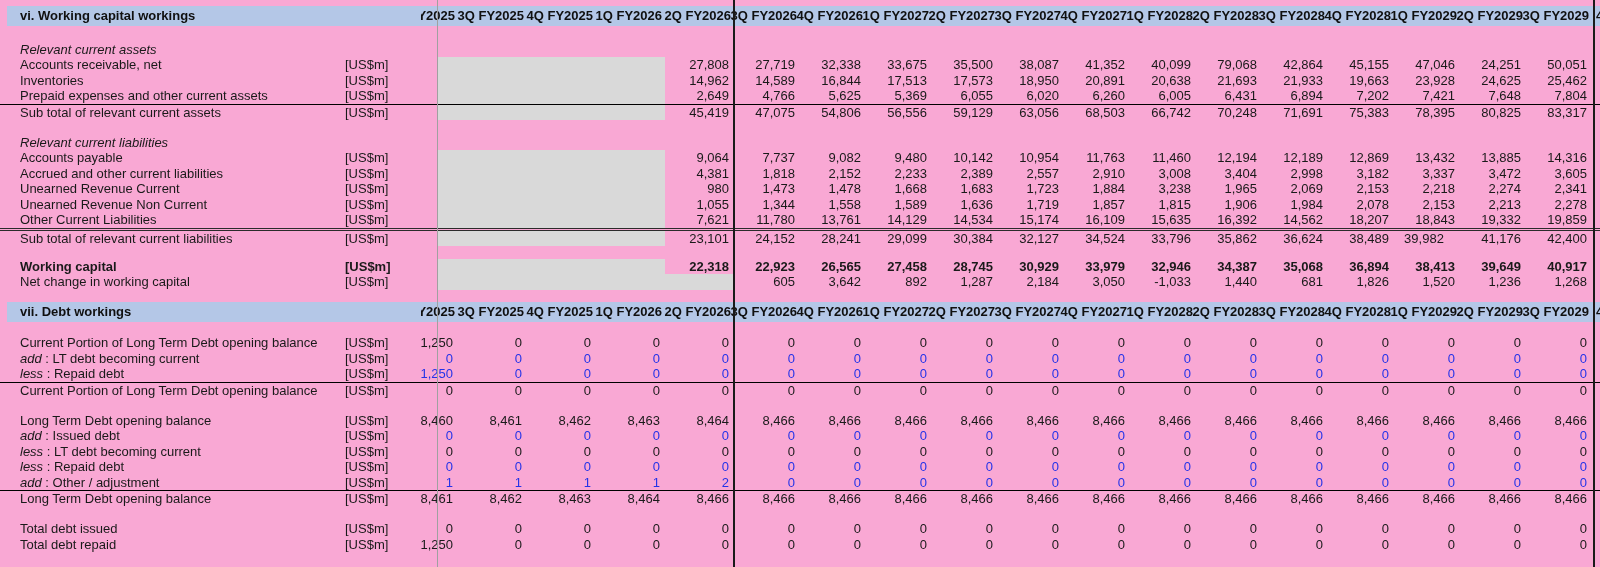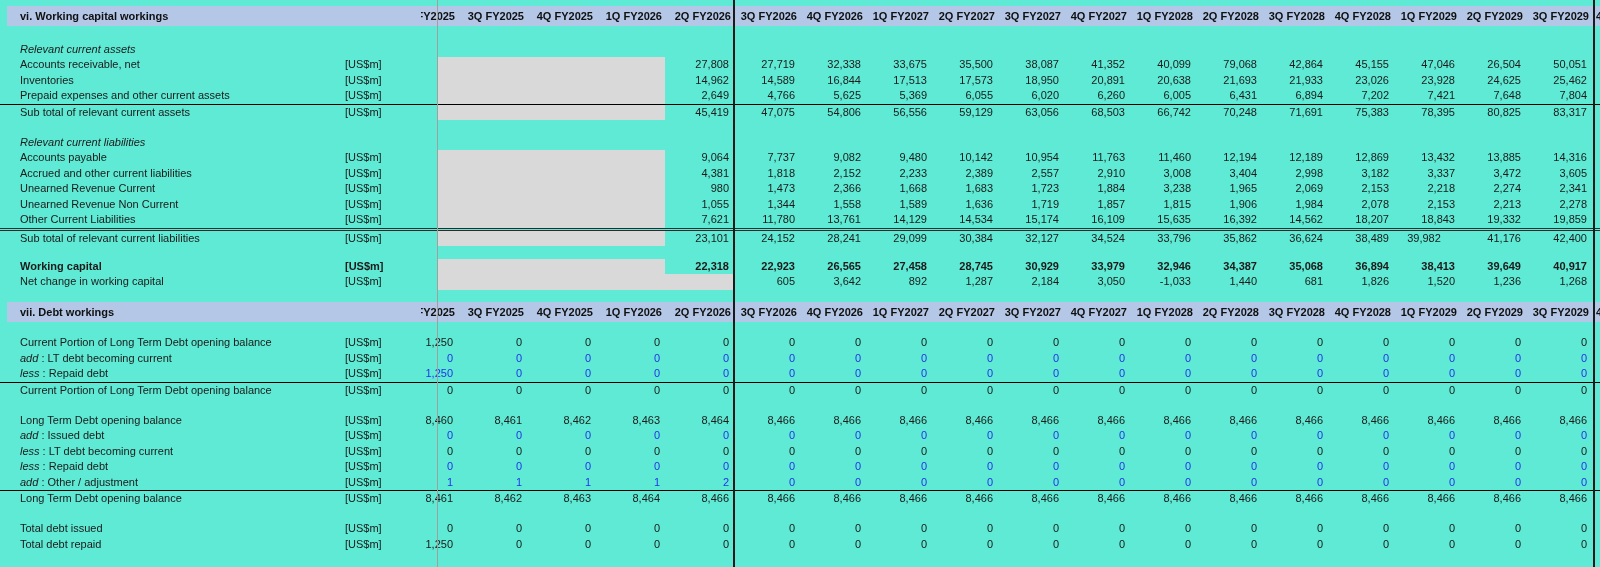--- a/index.html
+++ b/index.html
@@ -1,18 +1,18 @@
 <!DOCTYPE html>
 <html><head>
 <meta charset="utf-8">
 <style>
   html,body{margin:0;padding:0;background:#fff;}
   #sheet{
-    position:relative;width:1600px;height:567px;background:#5eead4;overflow:hidden;
-    font-family:"Liberation Sans",sans-serif;font-size:11px;color:#1a1a1a;
+    position:relative;width:1600px;height:567px;background:#f9a8d4;overflow:hidden;
+    font-family:"Liberation Sans",sans-serif;font-size:13px;color:#1a1a1a;
   }
   .bar{position:absolute;left:7px;width:1593px;height:20px;background:#b4c7e7;z-index:2;}
   .bar .title{position:absolute;left:13px;top:0;line-height:20px;font-weight:bold;color:#101010;white-space:nowrap;}
   .colhead{position:absolute;top:0;line-height:20px;font-weight:bold;color:#101010;text-align:right;white-space:nowrap;}
   .clip{position:absolute;top:0;height:20px;overflow:hidden;}
   .clip span{position:absolute;right:0;top:0;line-height:20px;font-weight:bold;color:#101010;white-space:nowrap;}
   .row{position:absolute;left:0;width:1600px;height:15.5px;z-index:1;}
   .bt-single{border-top:1px solid #000;}
   .bt-double{border-top:3px double #2b2b2b;}
   .gray{position:absolute;top:0;height:15.5px;background:#d9d9d9;}
@@ -70,38 +70,38 @@
       <div class="num" style="left: 799px; width: 62px;">32,338</div>
       <div class="num" style="left: 865px; width: 62px;">33,675</div>
       <div class="num" style="left: 931px; width: 62px;">35,500</div>
       <div class="num" style="left: 997px; width: 62px;">38,087</div>
       <div class="num" style="left: 1063px; width: 62px;">41,352</div>
       <div class="num" style="left: 1129px; width: 62px;">40,099</div>
       <div class="num" style="left: 1195px; width: 62px;">79,068</div>
       <div class="num" style="left: 1261px; width: 62px;">42,864</div>
       <div class="num" style="left: 1327px; width: 62px;">45,155</div>
       <div class="num" style="left: 1393px; width: 62px;">47,046</div>
-      <div class="num" style="left: 1459px; width: 62px;">26,504</div>
+      <div class="num" style="left: 1459px; width: 62px;">24,251</div>
       <div class="num" style="left: 1525px; width: 62px;">50,051</div>
     </div>
     <div class="row" style="top: 72.5px;">
       <div class="gray" style="left: 438px; width: 227px;"></div>
       <div class="lab">Inventories</div>
       <div class="unit">[US$m]</div>
       <div class="num" style="left: 667px; width: 62px;">14,962</div>
       <div class="num" style="left: 733px; width: 62px;">14,589</div>
       <div class="num" style="left: 799px; width: 62px;">16,844</div>
       <div class="num" style="left: 865px; width: 62px;">17,513</div>
       <div class="num" style="left: 931px; width: 62px;">17,573</div>
       <div class="num" style="left: 997px; width: 62px;">18,950</div>
       <div class="num" style="left: 1063px; width: 62px;">20,891</div>
       <div class="num" style="left: 1129px; width: 62px;">20,638</div>
       <div class="num" style="left: 1195px; width: 62px;">21,693</div>
       <div class="num" style="left: 1261px; width: 62px;">21,933</div>
-      <div class="num" style="left: 1327px; width: 62px;">23,026</div>
+      <div class="num" style="left: 1327px; width: 62px;">19,663</div>
       <div class="num" style="left: 1393px; width: 62px;">23,928</div>
       <div class="num" style="left: 1459px; width: 62px;">24,625</div>
       <div class="num" style="left: 1525px; width: 62px;">25,462</div>
     </div>
     <div class="row" style="top: 88px;">
       <div class="gray" style="left: 438px; width: 227px;"></div>
       <div class="lab">Prepaid expenses and other current assets</div>
       <div class="unit">[US$m]</div>
       <div class="num" style="left: 667px; width: 62px;">2,649</div>
       <div class="num" style="left: 733px; width: 62px;">4,766</div>
@@ -177,21 +177,21 @@
       <div class="num" style="left: 1393px; width: 62px;">3,337</div>
       <div class="num" style="left: 1459px; width: 62px;">3,472</div>
       <div class="num" style="left: 1525px; width: 62px;">3,605</div>
     </div>
     <div class="row" style="top: 181px;">
       <div class="gray" style="left: 438px; width: 227px;"></div>
       <div class="lab">Unearned Revenue Current</div>
       <div class="unit">[US$m]</div>
       <div class="num" style="left: 667px; width: 62px;">980</div>
       <div class="num" style="left: 733px; width: 62px;">1,473</div>
-      <div class="num" style="left: 799px; width: 62px;">2,366</div>
+      <div class="num" style="left: 799px; width: 62px;">1,478</div>
       <div class="num" style="left: 865px; width: 62px;">1,668</div>
       <div class="num" style="left: 931px; width: 62px;">1,683</div>
       <div class="num" style="left: 997px; width: 62px;">1,723</div>
       <div class="num" style="left: 1063px; width: 62px;">1,884</div>
       <div class="num" style="left: 1129px; width: 62px;">3,238</div>
       <div class="num" style="left: 1195px; width: 62px;">1,965</div>
       <div class="num" style="left: 1261px; width: 62px;">2,069</div>
       <div class="num" style="left: 1327px; width: 62px;">2,153</div>
       <div class="num" style="left: 1393px; width: 62px;">2,218</div>
       <div class="num" style="left: 1459px; width: 62px;">2,274</div>

